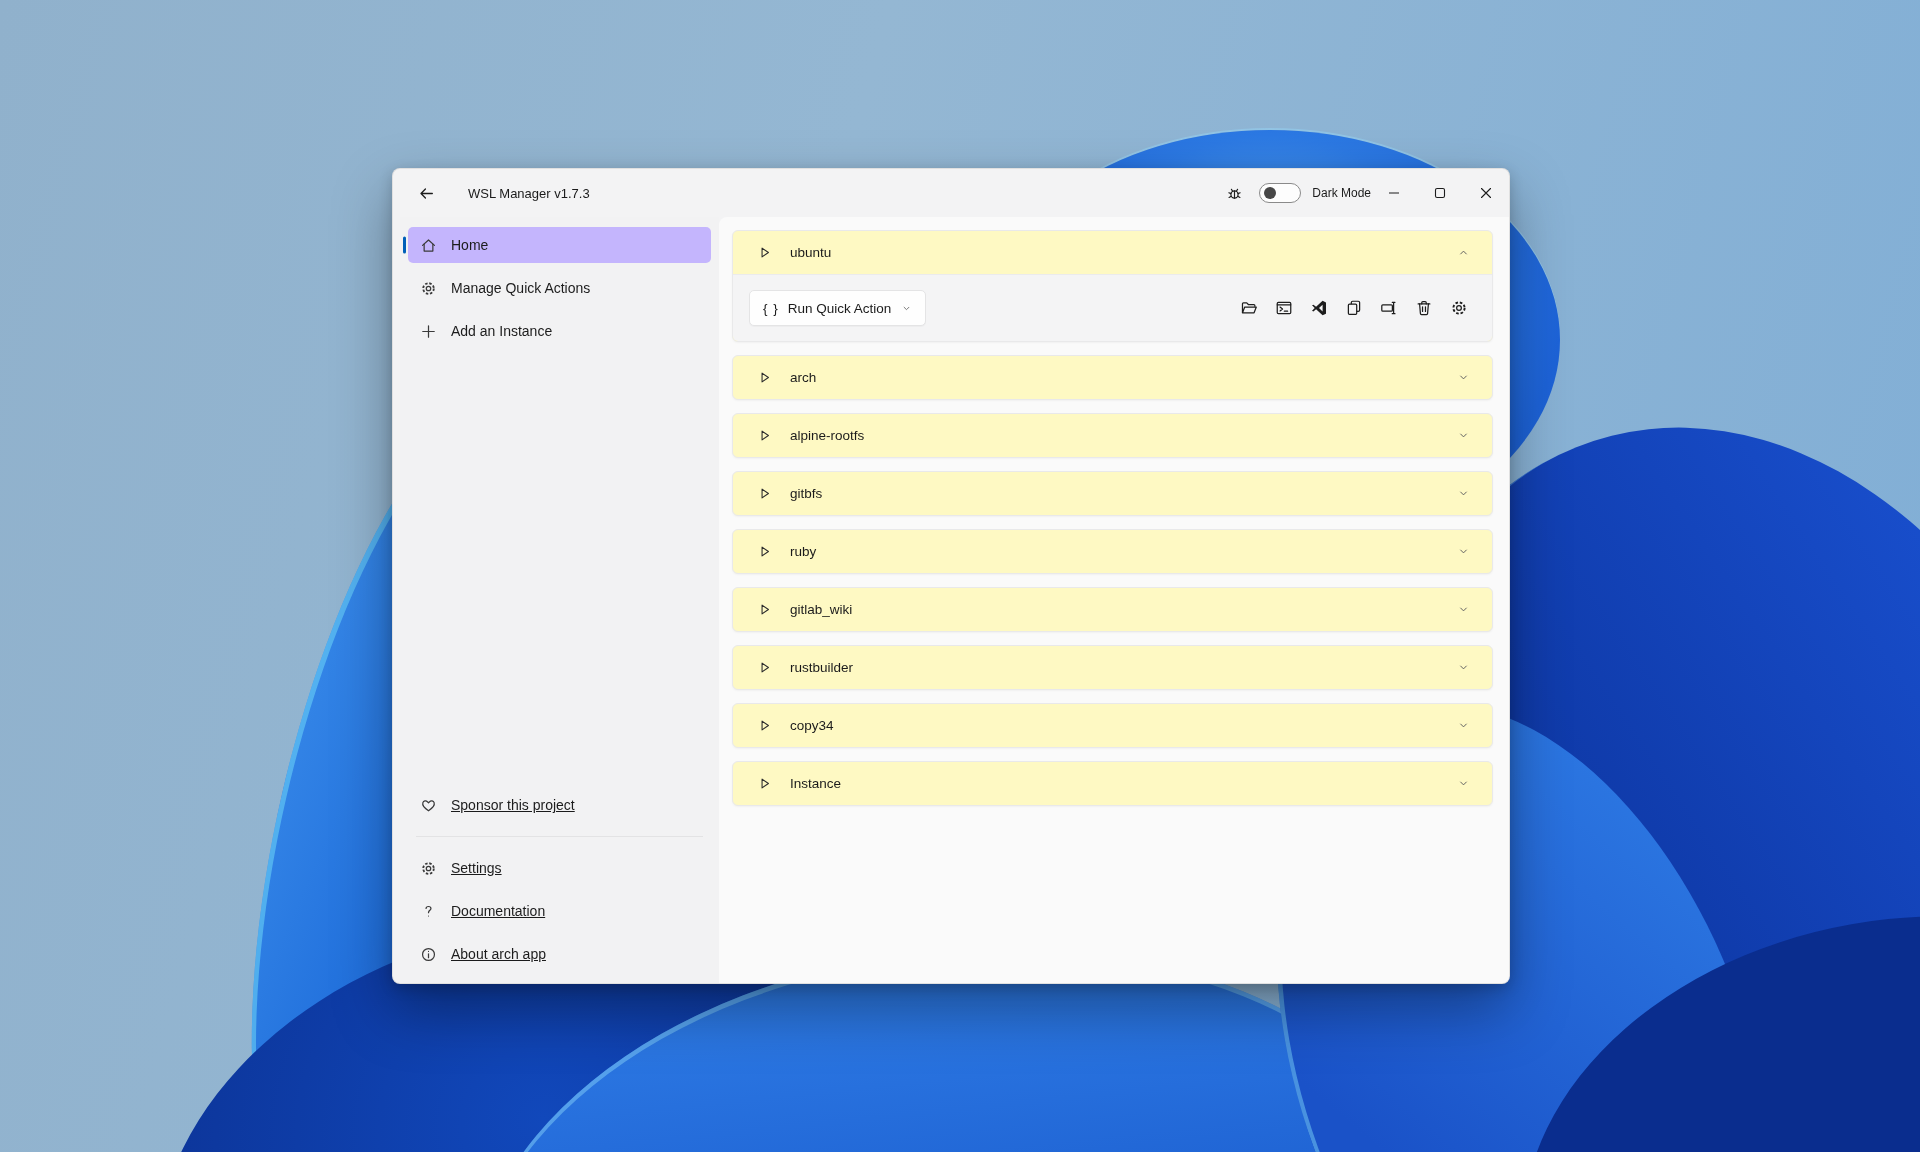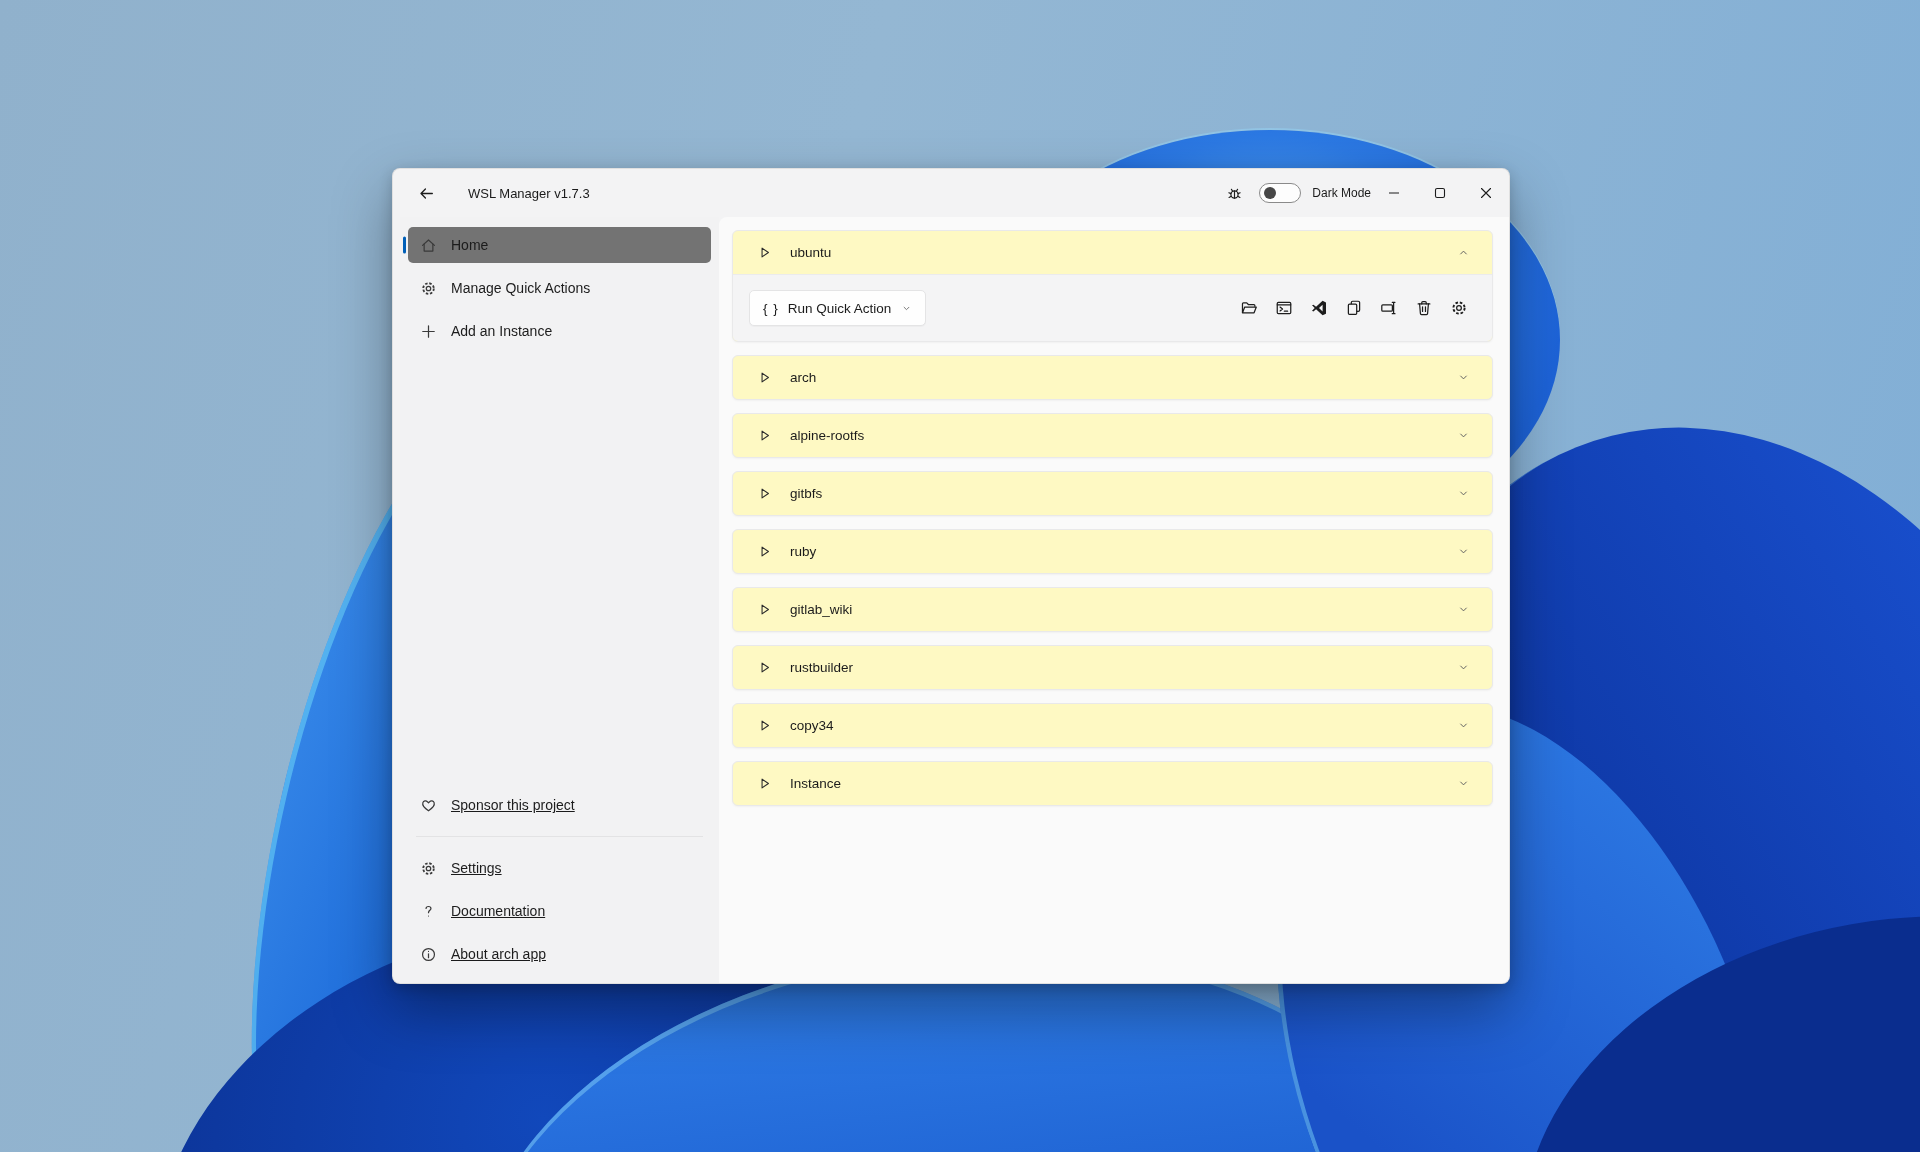--- a/index.html
+++ b/index.html
@@ -49,21 +49,21 @@
   .toggle{margin-left:12px;width:42px;height:20px;border:1px solid #8a8a8a;border-radius:11px;background:#fdfdfd;position:relative;box-sizing:border-box;}
   .toggle-knob{position:absolute;left:4px;top:3px;width:12px;height:12px;border-radius:50%;background:#474747;}
   .tb-darkmode-label{margin-left:11px;font-size:12px;color:#1b1b1b;}
   .cap-btn{width:46px;height:48px;display:flex;align-items:center;justify-content:center;color:#1c1c1c;}
   .cap-btn:first-of-type{margin-left:12px;}
   
   .win-body{display:flex;height:768px;}
   .sidebar{width:319px;background:#f2f2f3;display:flex;flex-direction:column;padding-top:10px;box-sizing:border-box;}
   .side-item{position:relative;display:flex;align-items:center;height:36px;margin:0 8px 7px 8px;border-radius:5px;padding-left:12px;font-size:14px;color:#1c1c1c;}
   .side-item .s-icon{width:17px;height:17px;margin-right:14px;display:flex;align-items:center;justify-content:center;color:#3a3a3a;}
-  .side-item.selected{background:#737373;}
+  .side-item.selected{background:#c4b5fd;}
   .accent-pill{position:absolute;left:-5px;top:50%;transform:translateY(-50%);width:3px;height:17px;border-radius:2px;background:#005fb8;}
   .side-spacer{flex:1;}
   .side-divider{height:1px;background:#e3e3e4;margin:13px 16px;}
   .side-bottom{padding-bottom:6px;text-decoration:underline;}
   
   .main{flex:1;background:#fafafa;border-top-left-radius:8px;padding:13px 16px 0 13px;box-sizing:border-box;}
   .card{background:#fef9c3;border:1px solid #e9e9ea;border-radius:6px;margin-bottom:13px;box-shadow:0 1px 2px rgba(0,0,0,.04);overflow:hidden;}
   .card-header{display:flex;align-items:center;height:43px;padding:0 22px 0 24px;}
   .icon-play{width:15px;height:15px;color:#2c2c2c;display:flex;align-items:center;justify-content:center;}
   .row-label{margin-left:18px;font-size:13.5px;color:#1b1b1b;}

